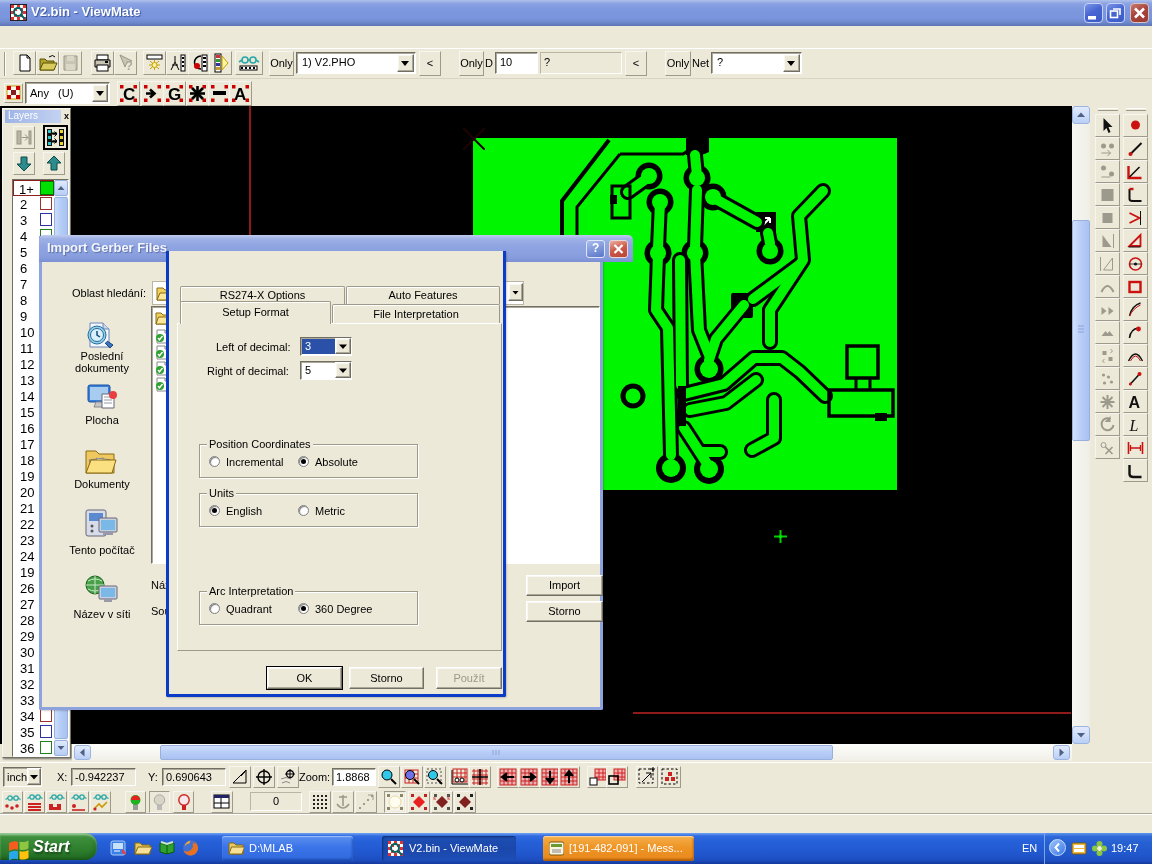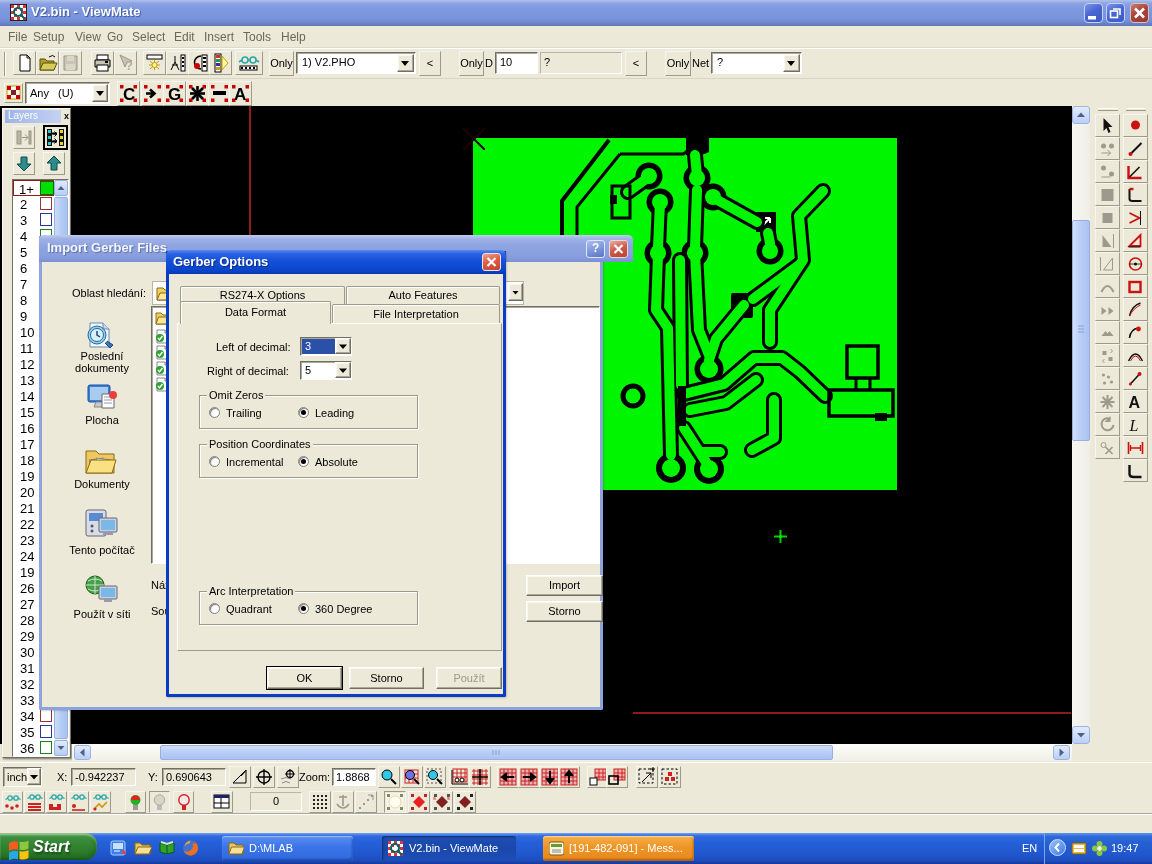--- a/index.html
+++ b/index.html
@@ -49,31 +49,20 @@
         </svg></div>
   <div class="abs" style="left:1106px;top:3px;width:19px;height:20px;border-radius:4px;background:linear-gradient(150deg,#7C96E8 0%,#4766D2 45%,#3C5AC8 100%);border:1px solid #C6D2F4;"><svg width="17" height="18">
           <rect x="3.5" y="7" width="7" height="6.5" fill="none" stroke="#fff" stroke-width="1.6"></rect>
           <path d="M6 5 h7 v6" fill="none" stroke="#fff" stroke-width="1.6"></path>
         </svg></div>
   <div class="abs" style="left:1130px;top:3px;width:19px;height:20px;border-radius:4px;background:linear-gradient(150deg,#C87C70 0%,#A8453C 45%,#9A3A32 100%);border:1px solid #D8C2BE;"><svg width="17" height="18">
           <path d="M4 4.5 L13 13.5 M13 4.5 L4 13.5" stroke="#fff" stroke-width="2.6"></path>
         </svg></div>
 </div>
 
-<div class="abs" style="left:0;top:26px;width:1152px;height:22px;background:#ECE9D8;border-bottom:1px solid #DCD9C8;color:#6B675D;font-size:12px;">
-  <span class="abs" style="left:8px;top:4px;">File</span>
-  <span class="abs" style="left:33px;top:4px;">Setup</span>
-  <span class="abs" style="left:75px;top:4px;">View</span>
-  <span class="abs" style="left:107px;top:4px;">Go</span>
-  <span class="abs" style="left:132px;top:4px;">Select</span>
-  <span class="abs" style="left:174px;top:4px;">Edit</span>
-  <span class="abs" style="left:204px;top:4px;">Insert</span>
-  <span class="abs" style="left:243px;top:4px;">Tools</span>
-  <span class="abs" style="left:281px;top:4px;">Help</span>
-</div>
 
 <div class="abs" id="tb1" style="left:0;top:48px;width:1152px;height:30px;background:#ECE9D8;border-top:1px solid #fff;">
   <div class="abs vr" style="left:4px;top:3px;height:24px;"></div>
 
   <div class="abs tbtn" style="left:13px;top:2px;width:23px;height:24px;">
     <svg width="21" height="22">
           <path d="M6 3 h7 l3 3 v13 h-10 z" fill="#fff" stroke="#000"></path>
           <path d="M13 3 v3 h3" fill="none" stroke="#000"></path>
         </svg>
   </div>
@@ -1083,21 +1072,21 @@
     <rect x="20" y="24" width="10" height="3" fill="#99A"></rect>
   </svg>
   <div class="abs" style="left:22px;top:308px;width:76px;text-align:center;">Tento počítač</div>
   <svg class="abs" style="left:41px;top:338px;" width="36" height="34" viewBox="0 0 36 34">
     <circle cx="12" cy="11" r="9" fill="#48A048" stroke="#1A601A"></circle>
     <path d="M5 7 q7 -4 14 0 M5 15 q7 4 14 0 M12 2 v18 M3 11 h18" fill="none" stroke="#C8E8C8"></path>
     <rect x="16" y="12" width="18" height="13" rx="1" fill="#C8D0E0" stroke="#667"></rect>
     <rect x="18" y="14" width="14" height="9" fill="#7AB8E8"></rect>
     <rect x="21" y="25" width="8" height="3" fill="#99A"></rect>
   </svg>
-  <div class="abs" style="left:22px;top:372px;width:76px;text-align:center;">Použít v síti</div>
+  <div class="abs" style="left:22px;top:372px;width:76px;text-align:center;">Název v síti</div>
 
   <div class="abs sunken" style="left:109px;top:70px;width:449px;height:258px;background:#fff;">
     <svg class="abs" style="left:3px;top:4px;" width="17" height="15">
           <path d="M1 13 V2 h5 l2 2 h8 v9 z" fill="#F0D060" stroke="#8A6A10"></path>
           <path d="M1 13 L3.5 6 h13 l-2.5 7 z" fill="#FAE89A" stroke="#8A6A10"></path>
         </svg>
     <svg class="abs" style="left:3px;top:22px;" width="16" height="15">
           <path d="M2 14 V1 h8 l3 3 v10 z" fill="#fff" stroke="#888"></path>
           <path d="M10 1 v3 h3" fill="#ddd" stroke="#888"></path>
           <circle cx="5" cy="9" r="4" fill="#30A030"></circle>
@@ -1124,65 +1113,59 @@
   </div>
 
   <div class="abs" style="left:109px;top:343px;width:56px;overflow:hidden;white-space:nowrap;">Název souboru:</div>
   <div class="abs" style="left:109px;top:369px;width:56px;overflow:hidden;white-space:nowrap;">Soubory typu:</div>
   <div class="abs raised" style="left:484px;top:339px;width:77px;height:21px;text-align:center;"><span style="line-height:19px;">Import</span></div>
   <div class="abs raised" style="left:484px;top:365px;width:77px;height:21px;text-align:center;"><span style="line-height:19px;">Storno</span></div>
 </div>
 
 <div class="abs" id="gerberdlg" style="left:166px;top:251px;width:340px;height:446px;background:#ECE9D8;border:3px solid #0A3CC8;border-top:none;border-radius:0 0 2px 2px;box-shadow:1px 1px 2px #00000030;">
 
-  <div class="abs" style="left:-3px;top:-1px;width:340px;height:24px;border-radius:5px 5px 0 0;background:linear-gradient(180deg,#5A8AF0 0%,#2A62E4 16%,#1450D8 45%,#0C48D0 75%,#0A40C4 92%,#0836AE 100%);">
-    <span class="abs" style="left:7px;top:4px;font-size:13px;font-weight:bold;color:#fff;text-shadow:1px 1px 1px #0A2A80;">Gerber Options</span>
-    <div class="abs" style="left:316px;top:3px;width:19px;height:18px;border-radius:3px;background:linear-gradient(160deg,#F0A28E,#DC5D42 45%,#C24530);border:1px solid #F0E4E0;"><svg width="17" height="16">
-            <path d="M4.5 4 L12.5 12 M12.5 4 L4.5 12" stroke="#fff" stroke-width="2.2"></path>
-          </svg></div>
-  </div>
 
   <div class="abs" style="left:11px;top:35px;width:165px;height:18px;background:#ECE9D8;border:1px solid #9D9A8A;border-bottom:none;border-radius:2px 2px 0 0;box-shadow:inset 1px 1px 0 #fff;text-align:center;"><span style="line-height:17px;">RS274-X Options</span></div>
   <div class="abs" style="left:177px;top:35px;width:154px;height:18px;background:#ECE9D8;border:1px solid #9D9A8A;border-bottom:none;border-radius:2px 2px 0 0;box-shadow:inset 1px 1px 0 #fff;text-align:center;"><span style="line-height:17px;">Auto Features</span></div>
-  <div class="abs" style="left:11px;top:50px;width:151px;height:23px;background:#ECE9D8;border:1px solid #9D9A8A;border-bottom:none;border-radius:2px 2px 0 0;box-shadow:inset 1px 1px 0 #fff;text-align:center;z-index:3;"><span style="line-height:20px;">Data Format</span></div>
+  <div class="abs" style="left:11px;top:50px;width:151px;height:23px;background:#ECE9D8;border:1px solid #9D9A8A;border-bottom:none;border-radius:2px 2px 0 0;box-shadow:inset 1px 1px 0 #fff;text-align:center;z-index:3;"><span style="line-height:20px;">Setup Format</span></div>
   <div class="abs" style="left:163px;top:53px;width:168px;height:20px;background:#ECE9D8;border:1px solid #9D9A8A;border-bottom:none;border-radius:2px 2px 0 0;box-shadow:inset 1px 1px 0 #fff;text-align:center;"><span style="line-height:19px;">File Interpretation</span></div>
 
   <div class="abs" style="left:8px;top:72px;width:325px;height:328px;background:#ECE9D8;border:1px solid;border-color:#FFFFFF #9D9A8A #9D9A8A #FFFFFF;z-index:2;"></div>
   <div class="abs" style="z-index:4;left:0;top:0;width:340px;height:446px;pointer-events:none;">
     <span class="abs" style="left:47px;top:90px;">Left of decimal:</span>
     <div class="abs sunken" style="left:131px;top:86px;width:52px;height:19px;background:#fff;">
       <div class="abs" style="left:1px;top:1px;width:33px;height:15px;background:#2A50A8;color:#fff;padding:1px 0 0 3px;">3</div>
       <div class="abs raised" style="right:0px;top:0px;width:16px;height:16px;"><svg width="14" height="14">
               <path d="M3 5.5 l4 4.5 4-4.5 z" fill="#000"></path>
             </svg></div>
     </div>
     <span class="abs" style="left:38px;top:114px;">Right of decimal:</span>
     <div class="abs sunken" style="left:131px;top:110px;width:52px;height:19px;background:#fff;">
       <span class="abs" style="left:4px;top:2px;">5</span>
       <div class="abs raised" style="right:0px;top:0px;width:16px;height:16px;"><svg width="14" height="14">
               <path d="M3 5.5 l4 4.5 4-4.5 z" fill="#000"></path>
             </svg></div>
     </div>
 
-    <div class="abs groupbox" style="left:30px;top:144px;width:219px;height:34px;">
-      <span class="glabel">Omit Zeros</span>
-      <span class="radio" style="left:9px;top:11px;"></span>
-          <span class="abs" style="left:26px;top:11px;">Trailing</span>
-      <span class="radio sel" style="left:98px;top:11px;"></span>
-          <span class="abs" style="left:115px;top:11px;">Leading</span>
-    </div>
 
     <div class="abs groupbox" style="left:30px;top:193px;width:219px;height:34px;">
       <span class="glabel">Position Coordinates</span>
       <span class="radio" style="left:9px;top:11px;"></span>
           <span class="abs" style="left:26px;top:11px;">Incremental</span>
       <span class="radio sel" style="left:98px;top:11px;"></span>
           <span class="abs" style="left:115px;top:11px;">Absolute</span>
     </div>
 
+    <div class="abs groupbox" style="left:30px;top:242px;width:219px;height:34px;">
+      <span class="glabel">Units</span>
+      <span class="radio sel" style="left:9px;top:11px;"></span>
+          <span class="abs" style="left:26px;top:11px;">English</span>
+      <span class="radio" style="left:98px;top:11px;"></span>
+          <span class="abs" style="left:115px;top:11px;">Metric</span>
+    </div>
 
 
     <div class="abs groupbox" style="left:30px;top:340px;width:219px;height:34px;">
       <span class="glabel">Arc Interpretation</span>
       <span class="radio" style="left:9px;top:11px;"></span>
           <span class="abs" style="left:26px;top:11px;">Quadrant</span>
       <span class="radio sel" style="left:98px;top:11px;"></span>
           <span class="abs" style="left:115px;top:11px;">360 Degree</span>
     </div>
 

